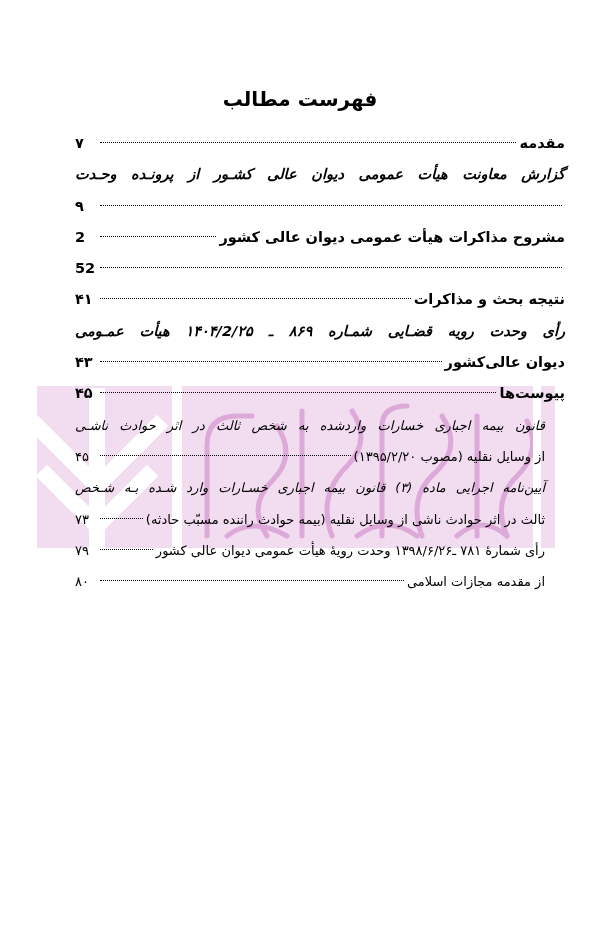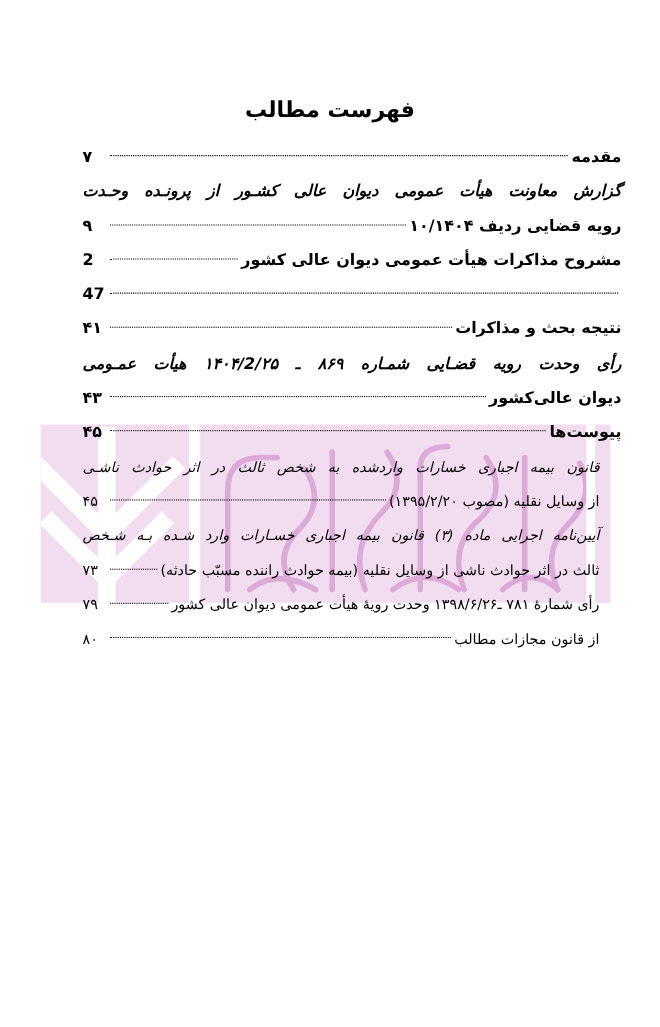--- a/index.html
+++ b/index.html
@@ -120,32 +120,31 @@
   <div class="toc">
     <div class="row main">
       <span class="label">مقدمه</span>
       <span class="leader"></span>
       <span class="page-num">۷</span>
     </div>
     <div class="row main wrap">
       <span class="label">گزارش معاونت هیأت عمومی دیوان عالی کشـور از پرونـده وحـدت</span>
     </div>
     <div class="row main">
-      <span class="label">رویه قضایی ردیف ۱۰/۱۴۰۴</span>
       <span class="leader"></span>
       <span class="page-num">۹</span>
     </div>
     <div class="row main">
       <span class="label">مشروح مذاکرات هیأت عمومی دیوان عالی کشور</span>
       <span class="leader"></span>
       <span class="page-num">2</span>
     </div>
     <div class="row main">
       <span class="leader"></span>
-      <span class="page-num">47</span>
+      <span class="page-num">52</span>
     </div>
     <div class="row main">
       <span class="label">نتیجه بحث و مذاکرات</span>
       <span class="leader"></span>
       <span class="page-num">۴۱</span>
     </div>
     <div class="row main wrap">
       <span class="label">رأی وحدت رویه قضـایی شمـاره ۸۶۹ ـ ۱۴۰۴/2/۲۵ هیأت عمـومی</span>
     </div>
     <div class="row main">
@@ -173,18 +172,18 @@
       <span class="label">ثالث در اثر حوادث ناشی از وسایل نقلیه (بیمه حوادث راننده مسبّب حادثه)</span>
       <span class="leader"></span>
       <span class="page-num">۷۳</span>
     </div>
     <div class="row sub">
       <span class="label">رأی شمارهٔ ۷۸۱ ـ۱۳۹۸/۶/۲۶ وحدت رویهٔ هیأت عمومی دیوان عالی کشور</span>
       <span class="leader"></span>
       <span class="page-num">۷۹</span>
     </div>
     <div class="row sub">
-      <span class="label">از قانون مجازات مطالب</span>
+      <span class="label">از مقدمه مجازات اسلامی</span>
       <span class="leader"></span>
       <span class="page-num">۸۰</span>
     </div>
   </div>
 </div>
 
 </body></html>

